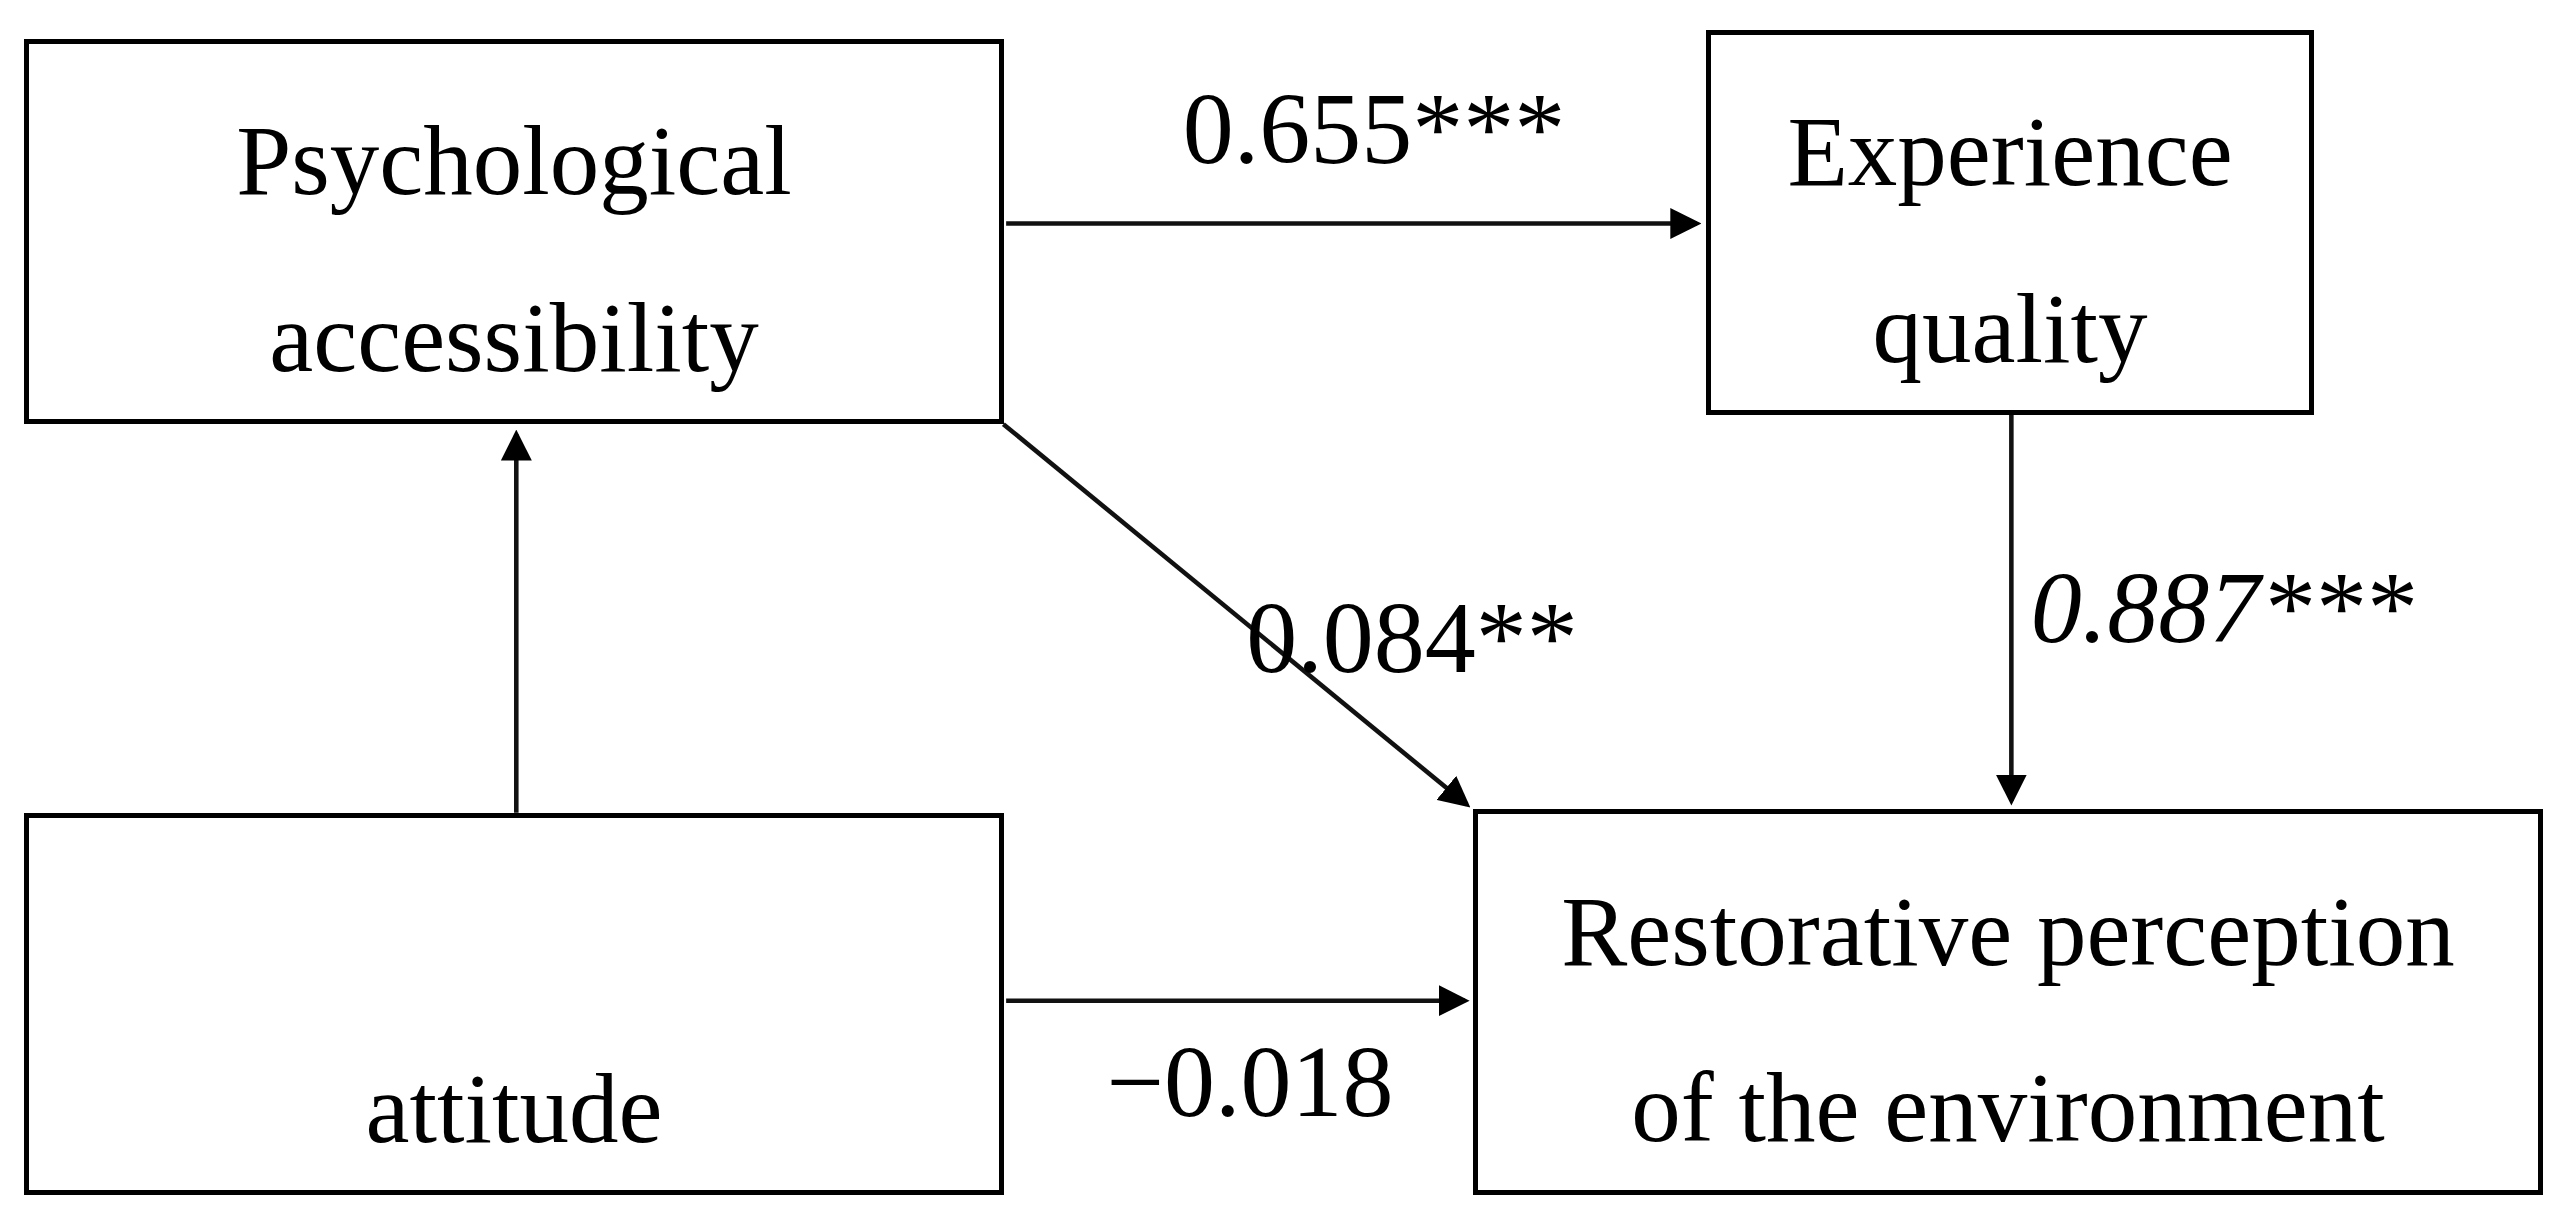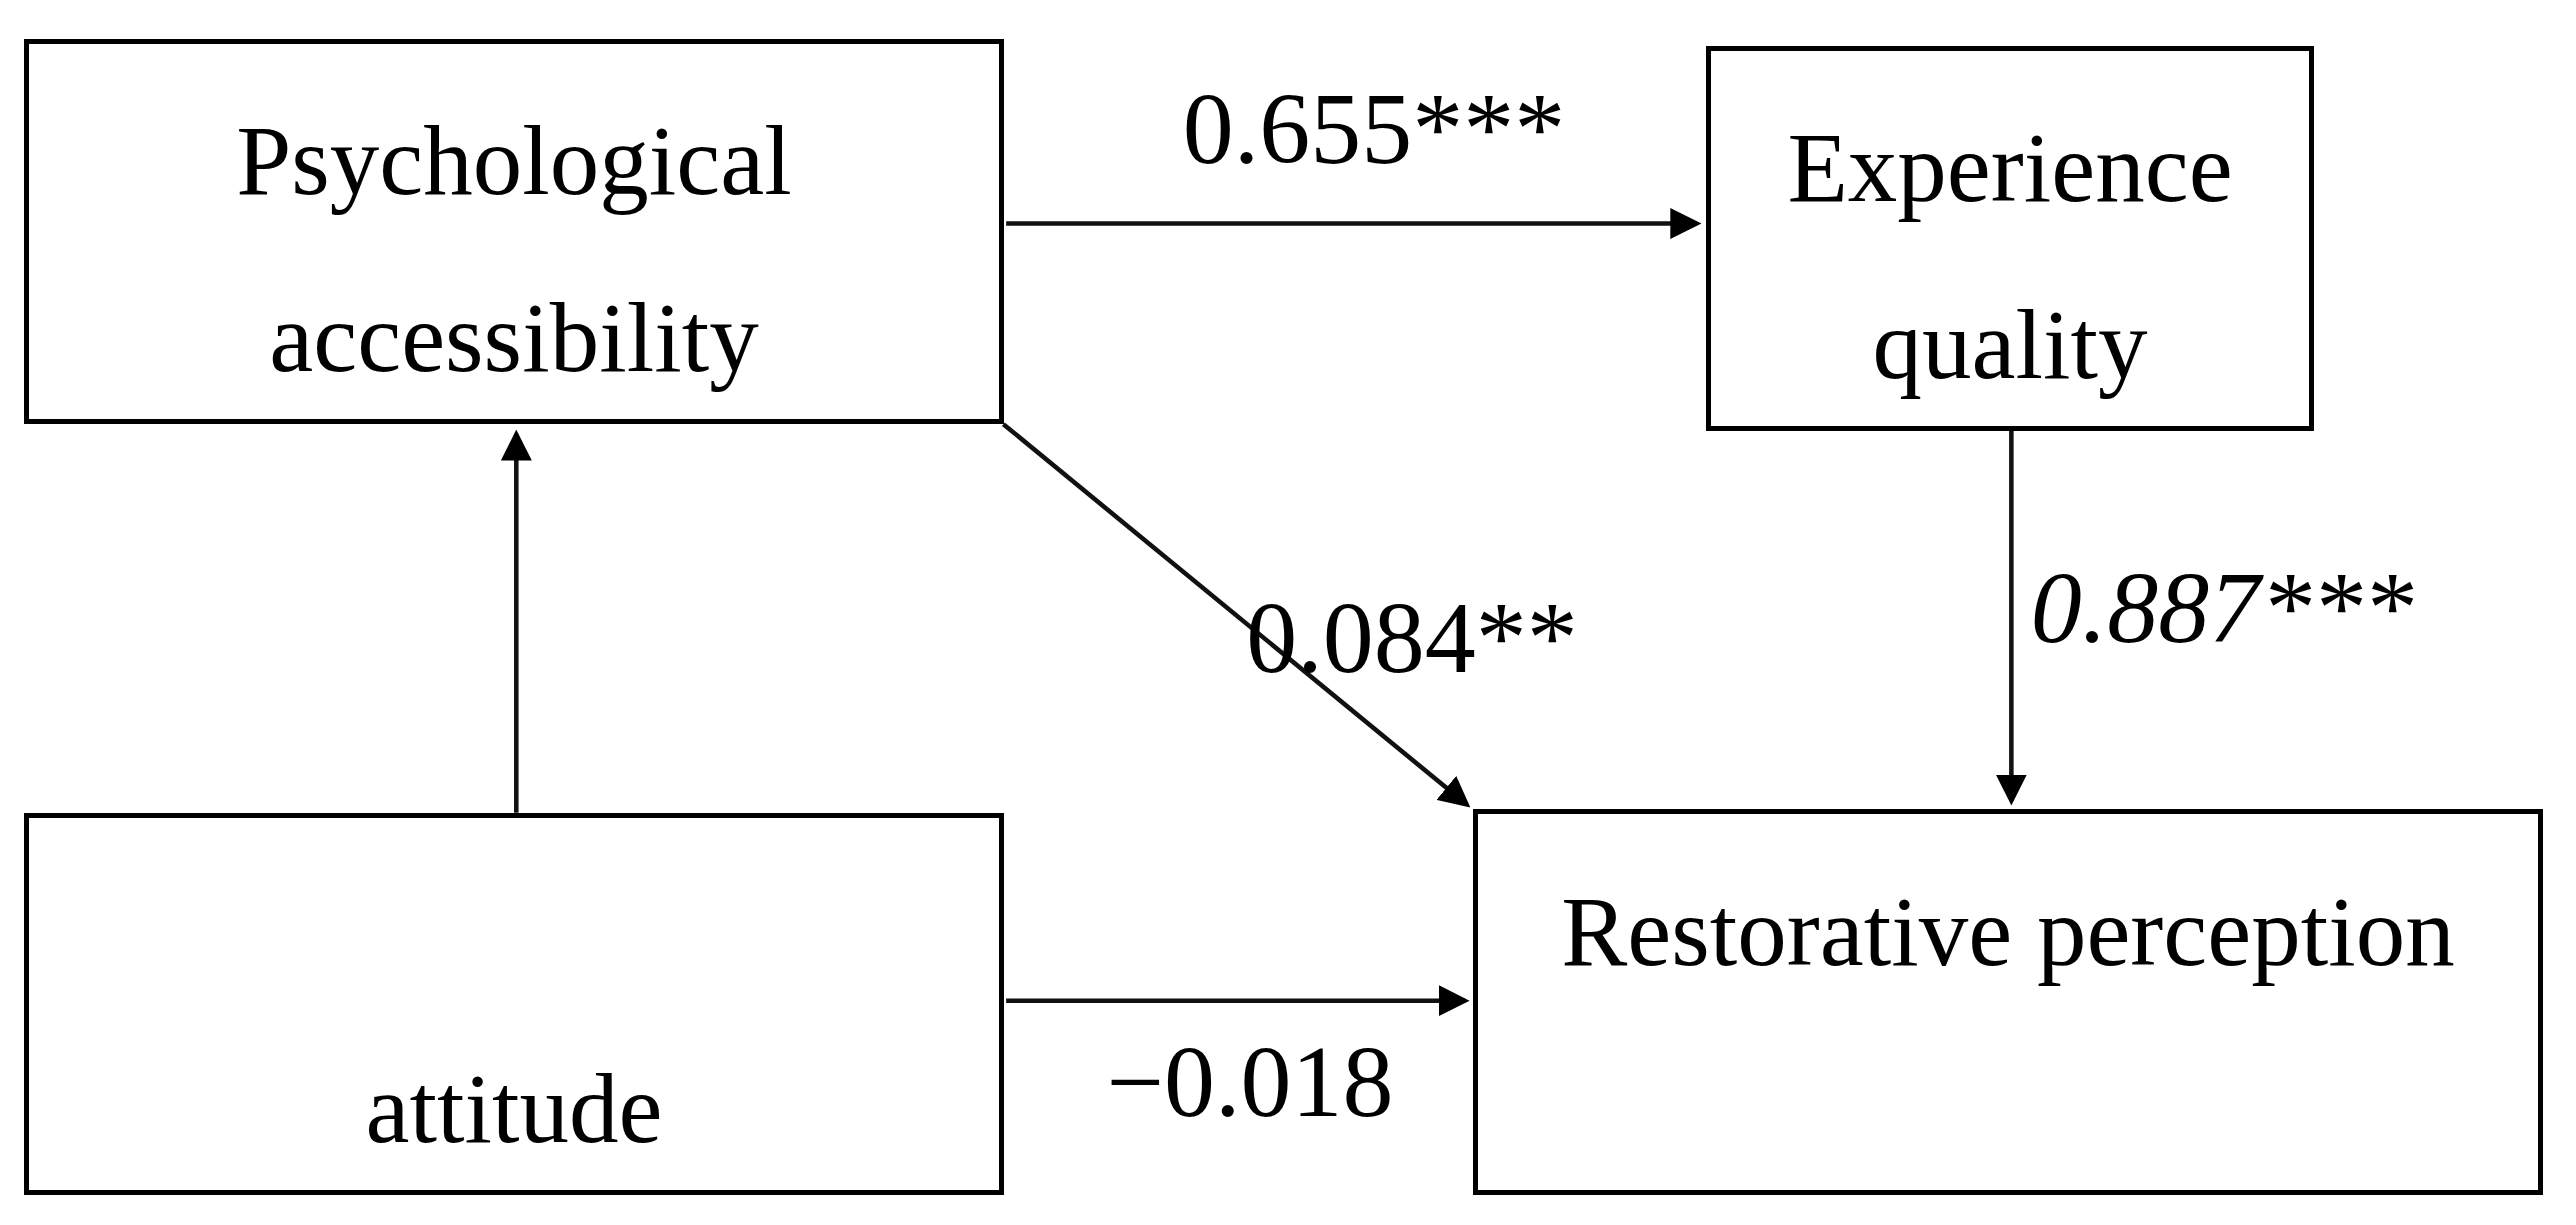--- a/index.html
+++ b/index.html
@@ -37,21 +37,21 @@
     text-align: center;
     transform: translateY(-50%);
     font-size: 99px;
     line-height: 1;
     white-space: nowrap;
   }
   .node-line.l1 { top: 31%; }
   .node-line.l2 { top: 78%; }
 
   #node-psych { left: 24px;   top: 39px;  width: 980px; height: 385px; }
-  #node-exp   { left: 1706px; top: 46px;  width: 608px;  height: 385px; }
+  #node-exp   { left: 1706px; top: 30px;  width: 608px;  height: 385px; }
   #node-env   { left: 24px;   top: 813px; width: 980px; height: 382px; }
   #node-rest  { left: 1473px; top: 809px; width: 1070px; height: 386px; }
 
   .edge-label {
     position: absolute;
     transform: translate(-50%, -50%);
     font-size: 102px;
     line-height: 1;
     white-space: nowrap;
   }
@@ -88,20 +88,21 @@
     <div class="node-line l1">Experience</div>
     <div class="node-line l2">quality</div>
   </div>
 
   <div class="node" id="node-env">
     <div class="node-line l2">attitude</div>
   </div>
 
   <div class="node" id="node-rest">
     <div class="node-line l1">Restorative perception</div>
+    <div class="node-line l2">of the environment</div>
   </div>
 
   <div class="edge-label" id="label-e1">0.655***</div>
   <div class="edge-label" id="label-e3">0.084**</div>
   <div class="edge-label" id="label-e4">−0.018</div>
   <div class="edge-label" id="label-e5">0.887***</div>
 
 </div>
 
 

